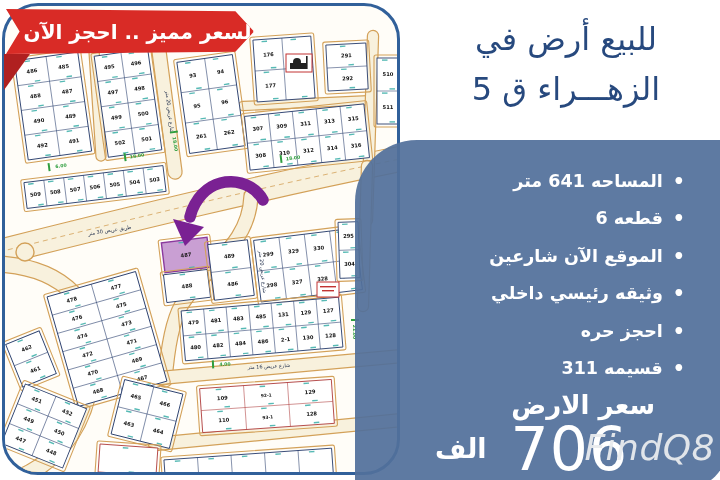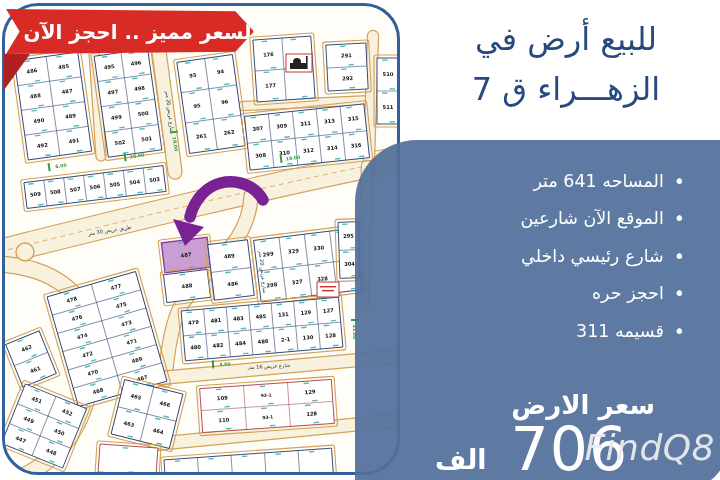--- a/index.html
+++ b/index.html
@@ -37,30 +37,30 @@
   }
   
   .panel{
     position:absolute;left:355px;top:140px;width:372px;height:348px;z-index:7;
     background:rgba(82,112,155,0.93);
     border-top-left-radius:62px;border-bottom-right-radius:40px;
   }
   .bullets{position:absolute;top:22px;right:42px;}
   .brow{
     direction:rtl;text-align:right;height:37.5px;display:flex;
-    align-items:center;color:#ffffff;font-weight:normal;font-size:17.5px;
+    align-items:center;color:#ffffff;font-weight:bold;font-size:17.5px;
     white-space:nowrap;justify-content:flex-start;
   }
   .brow::before{content:"•";margin-left:10px;font-size:19px;}
   .price-label{
     position:absolute;right:72px;top:250px;color:#fff;font-weight:bold;
     font-size:26px;direction:rtl;white-space:nowrap;margin-left:7px;
   }
   .price-row{
-    position:absolute;left:80px;top:282px;display:flex;align-items:flex-end;
+    position:absolute;left:80px;top:282px;display:flex;align-items:center;
     color:#ffffff;
   }
   .price-row .unit{font-size:27px;font-weight:bold;line-height:1.2;margin-right:24px;}
   .price-row .value{font-size:60px;font-weight:normal;line-height:0.9;letter-spacing:1px;}
   .watermark{
     position:absolute;right:12px;bottom:20px;color:#e9ebee;font-size:36px;
     font-weight:400;letter-spacing:0.5px;opacity:0.95;font-style:italic;
   }
 </style>
 </head>
@@ -605,33 +605,36 @@
     </svg>
 </div>
 
 <div class="banner">
   <span>السعر مميز .. احجز الآن</span>
 </div>
 <div class="banner-fold"></div>
 
 <div class="title">
   <div>للبيع أرض في</div>
-  <div>الزهـــراء ق 7</div>
+  <div>الزهـــراء ق 5</div>
 </div>
 
 <div class="panel">
   <div class="bullets">
     <div class="brow">
         <span>المساحه 641 متر</span>
       </div>
     <div class="brow">
+        <span>قطعه 6</span>
+      </div>
+    <div class="brow">
         <span>الموقع الآن شارعين</span>
       </div>
     <div class="brow">
-        <span>شارع رئيسي داخلي</span>
+        <span>وثيقه رئيسي داخلي</span>
       </div>
     <div class="brow">
         <span>احجز حره</span>
       </div>
     <div class="brow">
         <span>قسيمه 311</span>
       </div>
   </div>
   <div class="price-label">سعر الارض</div>
   <div class="price-row">

